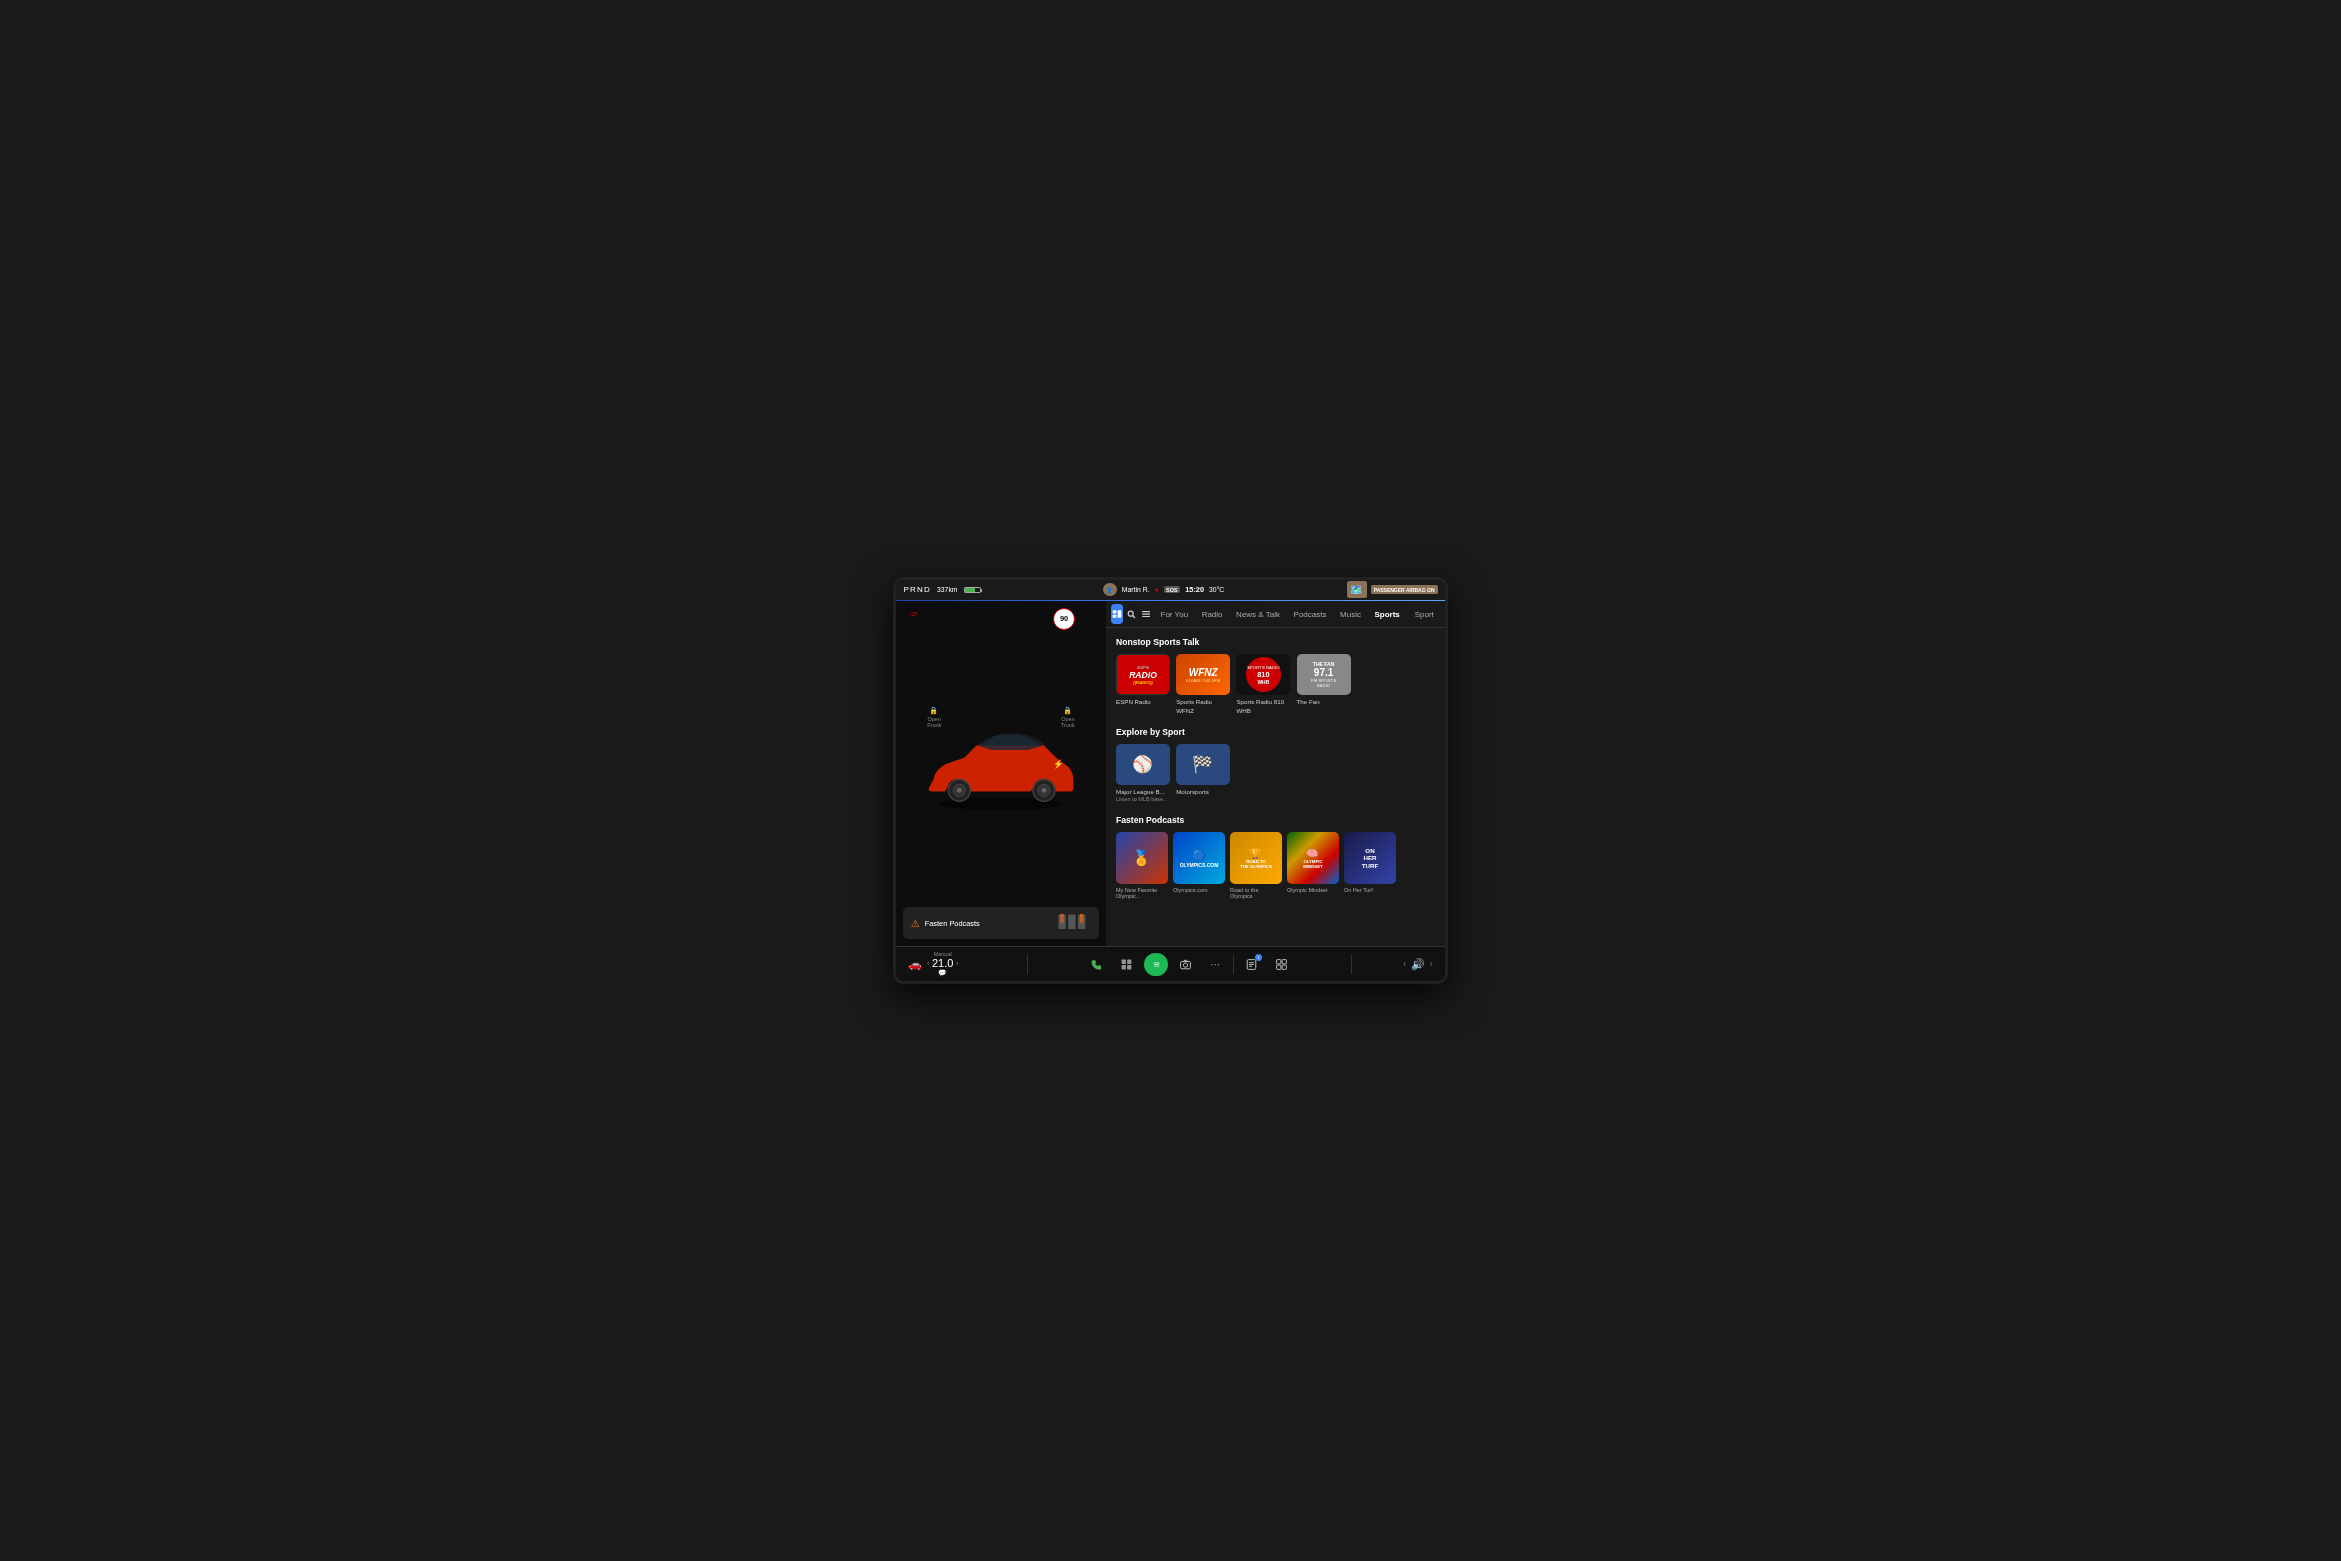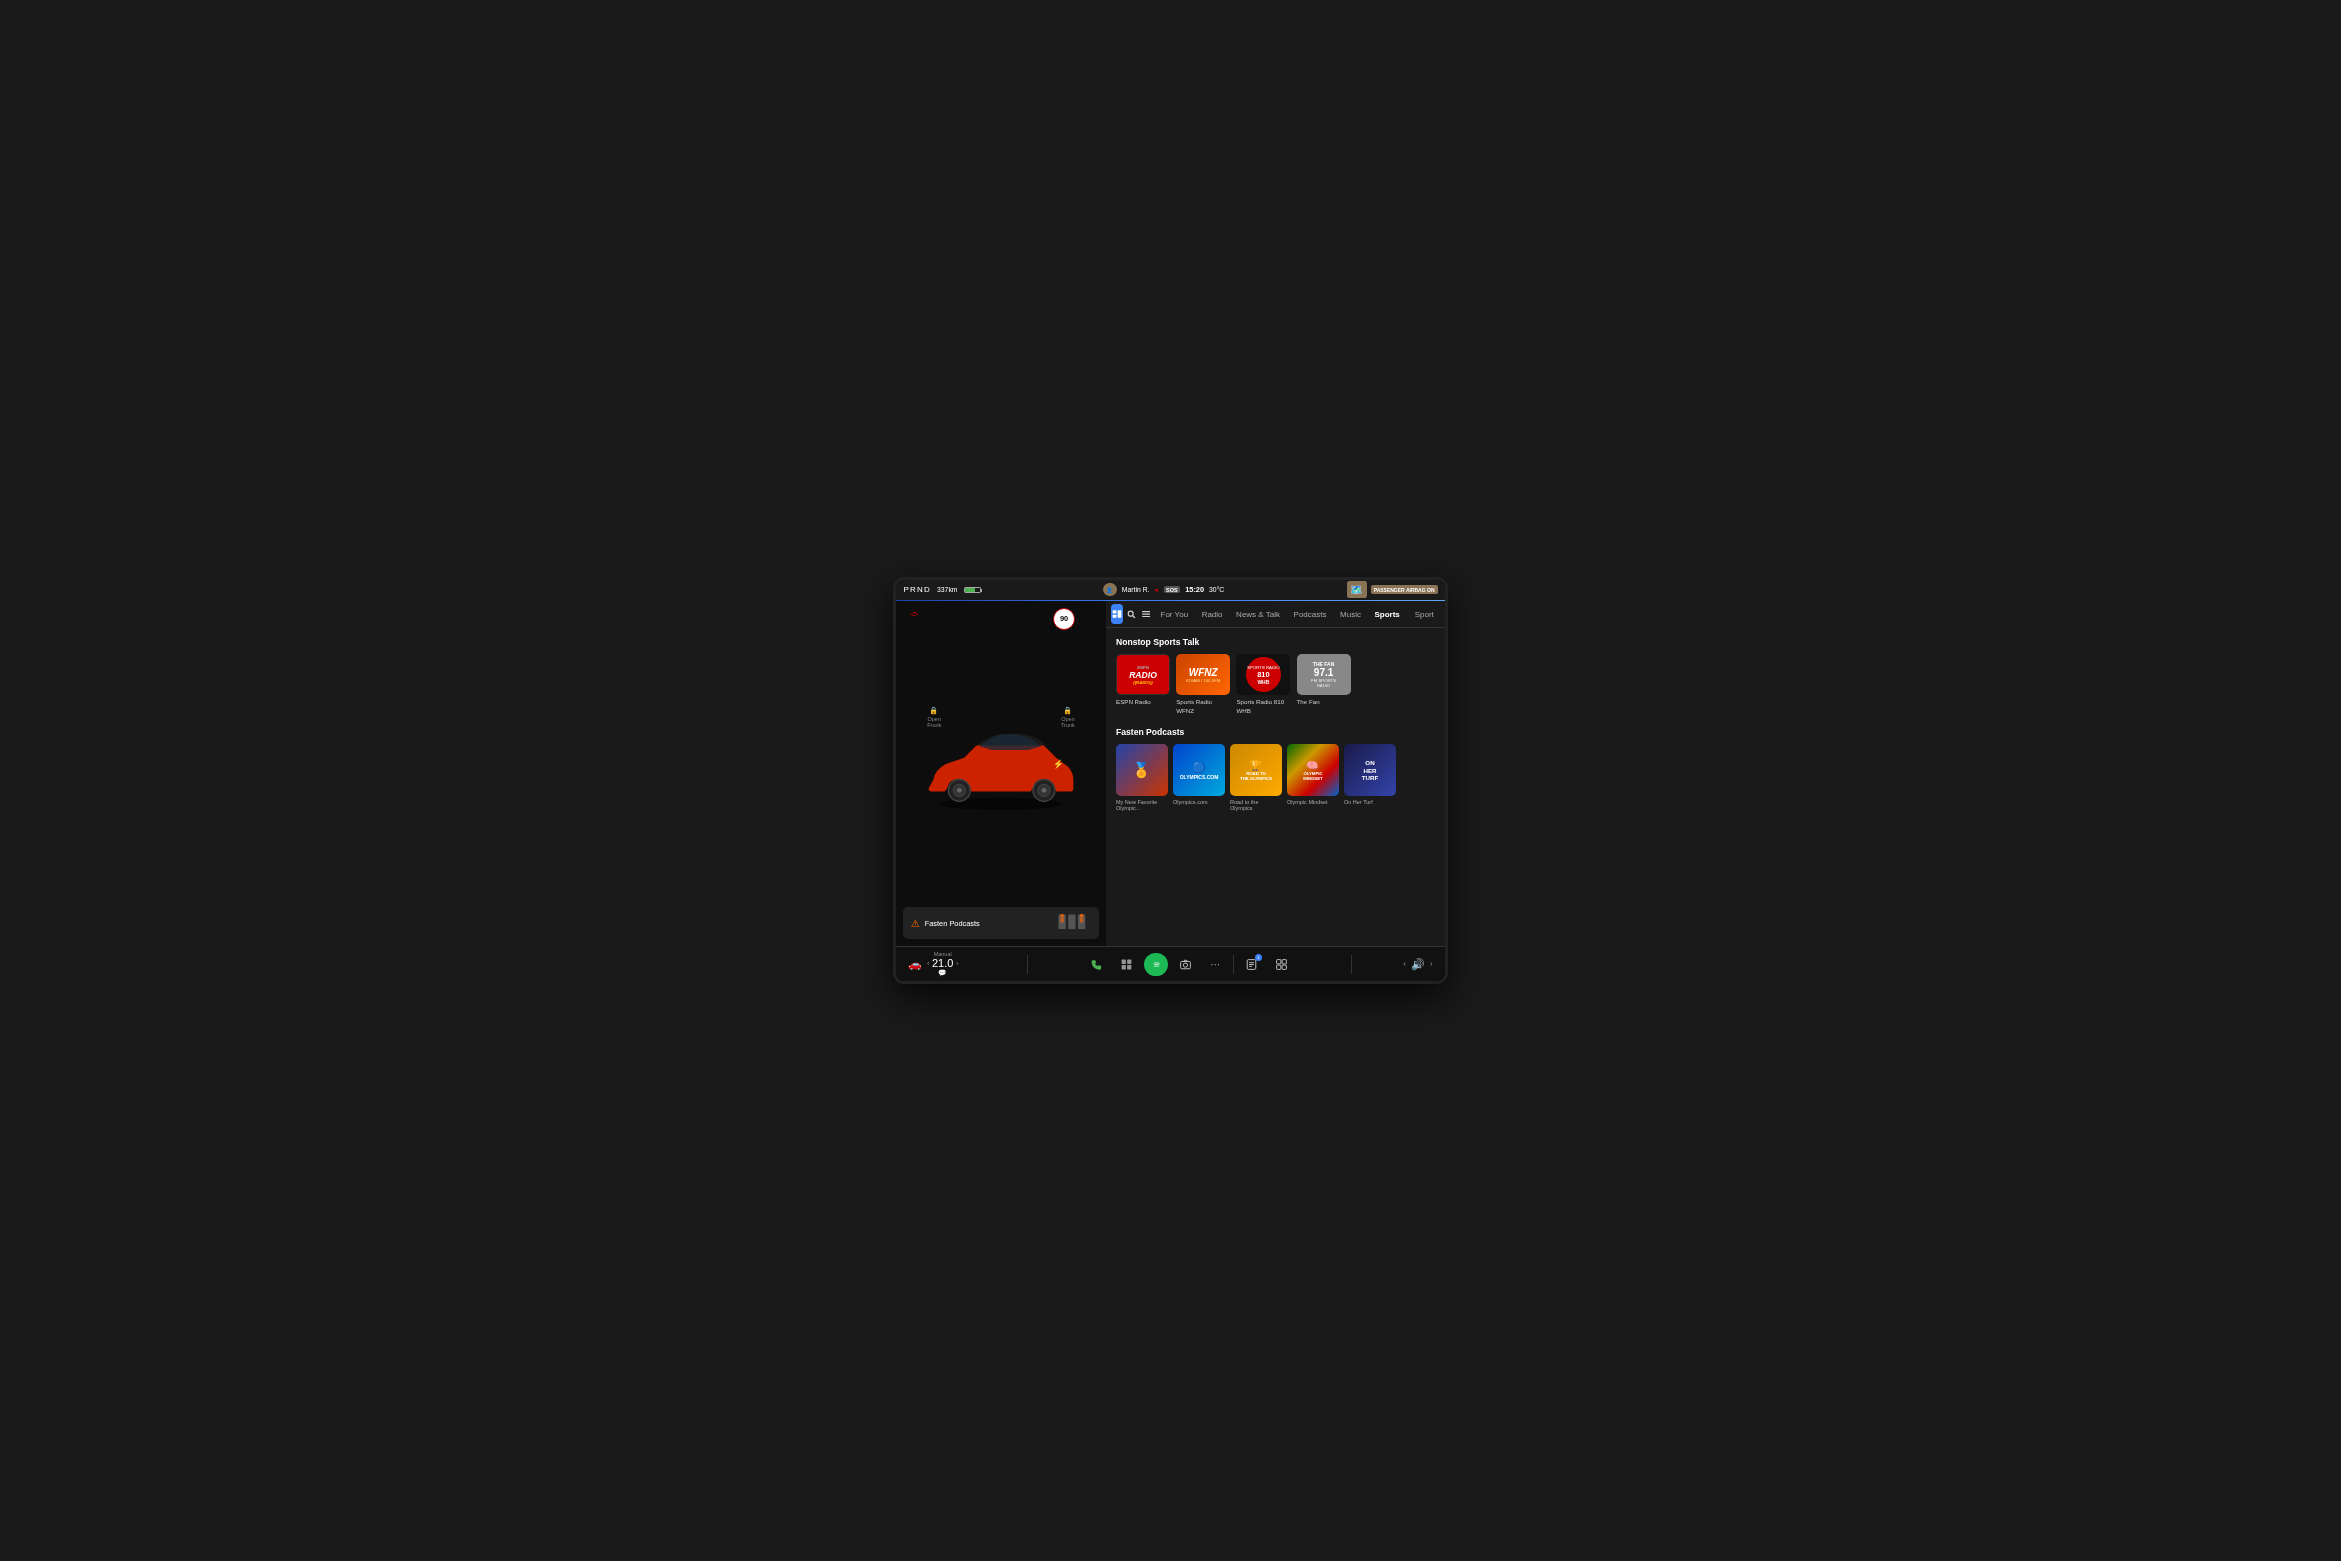--- a/index.html
+++ b/index.html
@@ -827,20 +827,41 @@
                   <div class="thefan-971">97.1</div>
                   <div class="thefan-sub">FM SPORTS RADIO</div>
                 </div>
               </div>
               <div class="radio-card-label">The Fan</div>
             </div>
 
           </div>
         </div>
 
+        <div>
+          <div class="section-title">Explore by Sport</div>
+          <div class="sport-cards">
+
+            <div class="sport-card">
+              <div class="sport-card-img mlb-card-bg">
+                <span class="sport-icon">⚾</span>
+              </div>
+              <div class="sport-card-label">Major League B...</div>
+              <div class="sport-card-sublabel">Listen to MLB base...</div>
+            </div>
+
+            <div class="sport-card">
+              <div class="sport-card-img motorsports-card-bg">
+                <span class="sport-icon">🏁</span>
+              </div>
+              <div class="sport-card-label">Motorsports</div>
+            </div>
+
+          </div>
+        </div>
 
         <div>
           <div class="section-title">Fasten Podcasts</div>
           <div class="podcast-cards">
 
             <div class="podcast-card">
               <div class="podcast-card-img pod1">
                 <span style="font-size:15px;">🏅</span>
               </div>
               <div style="color:#aaa;font-size:5.5px;">My New Favorite Olympic...</div>

